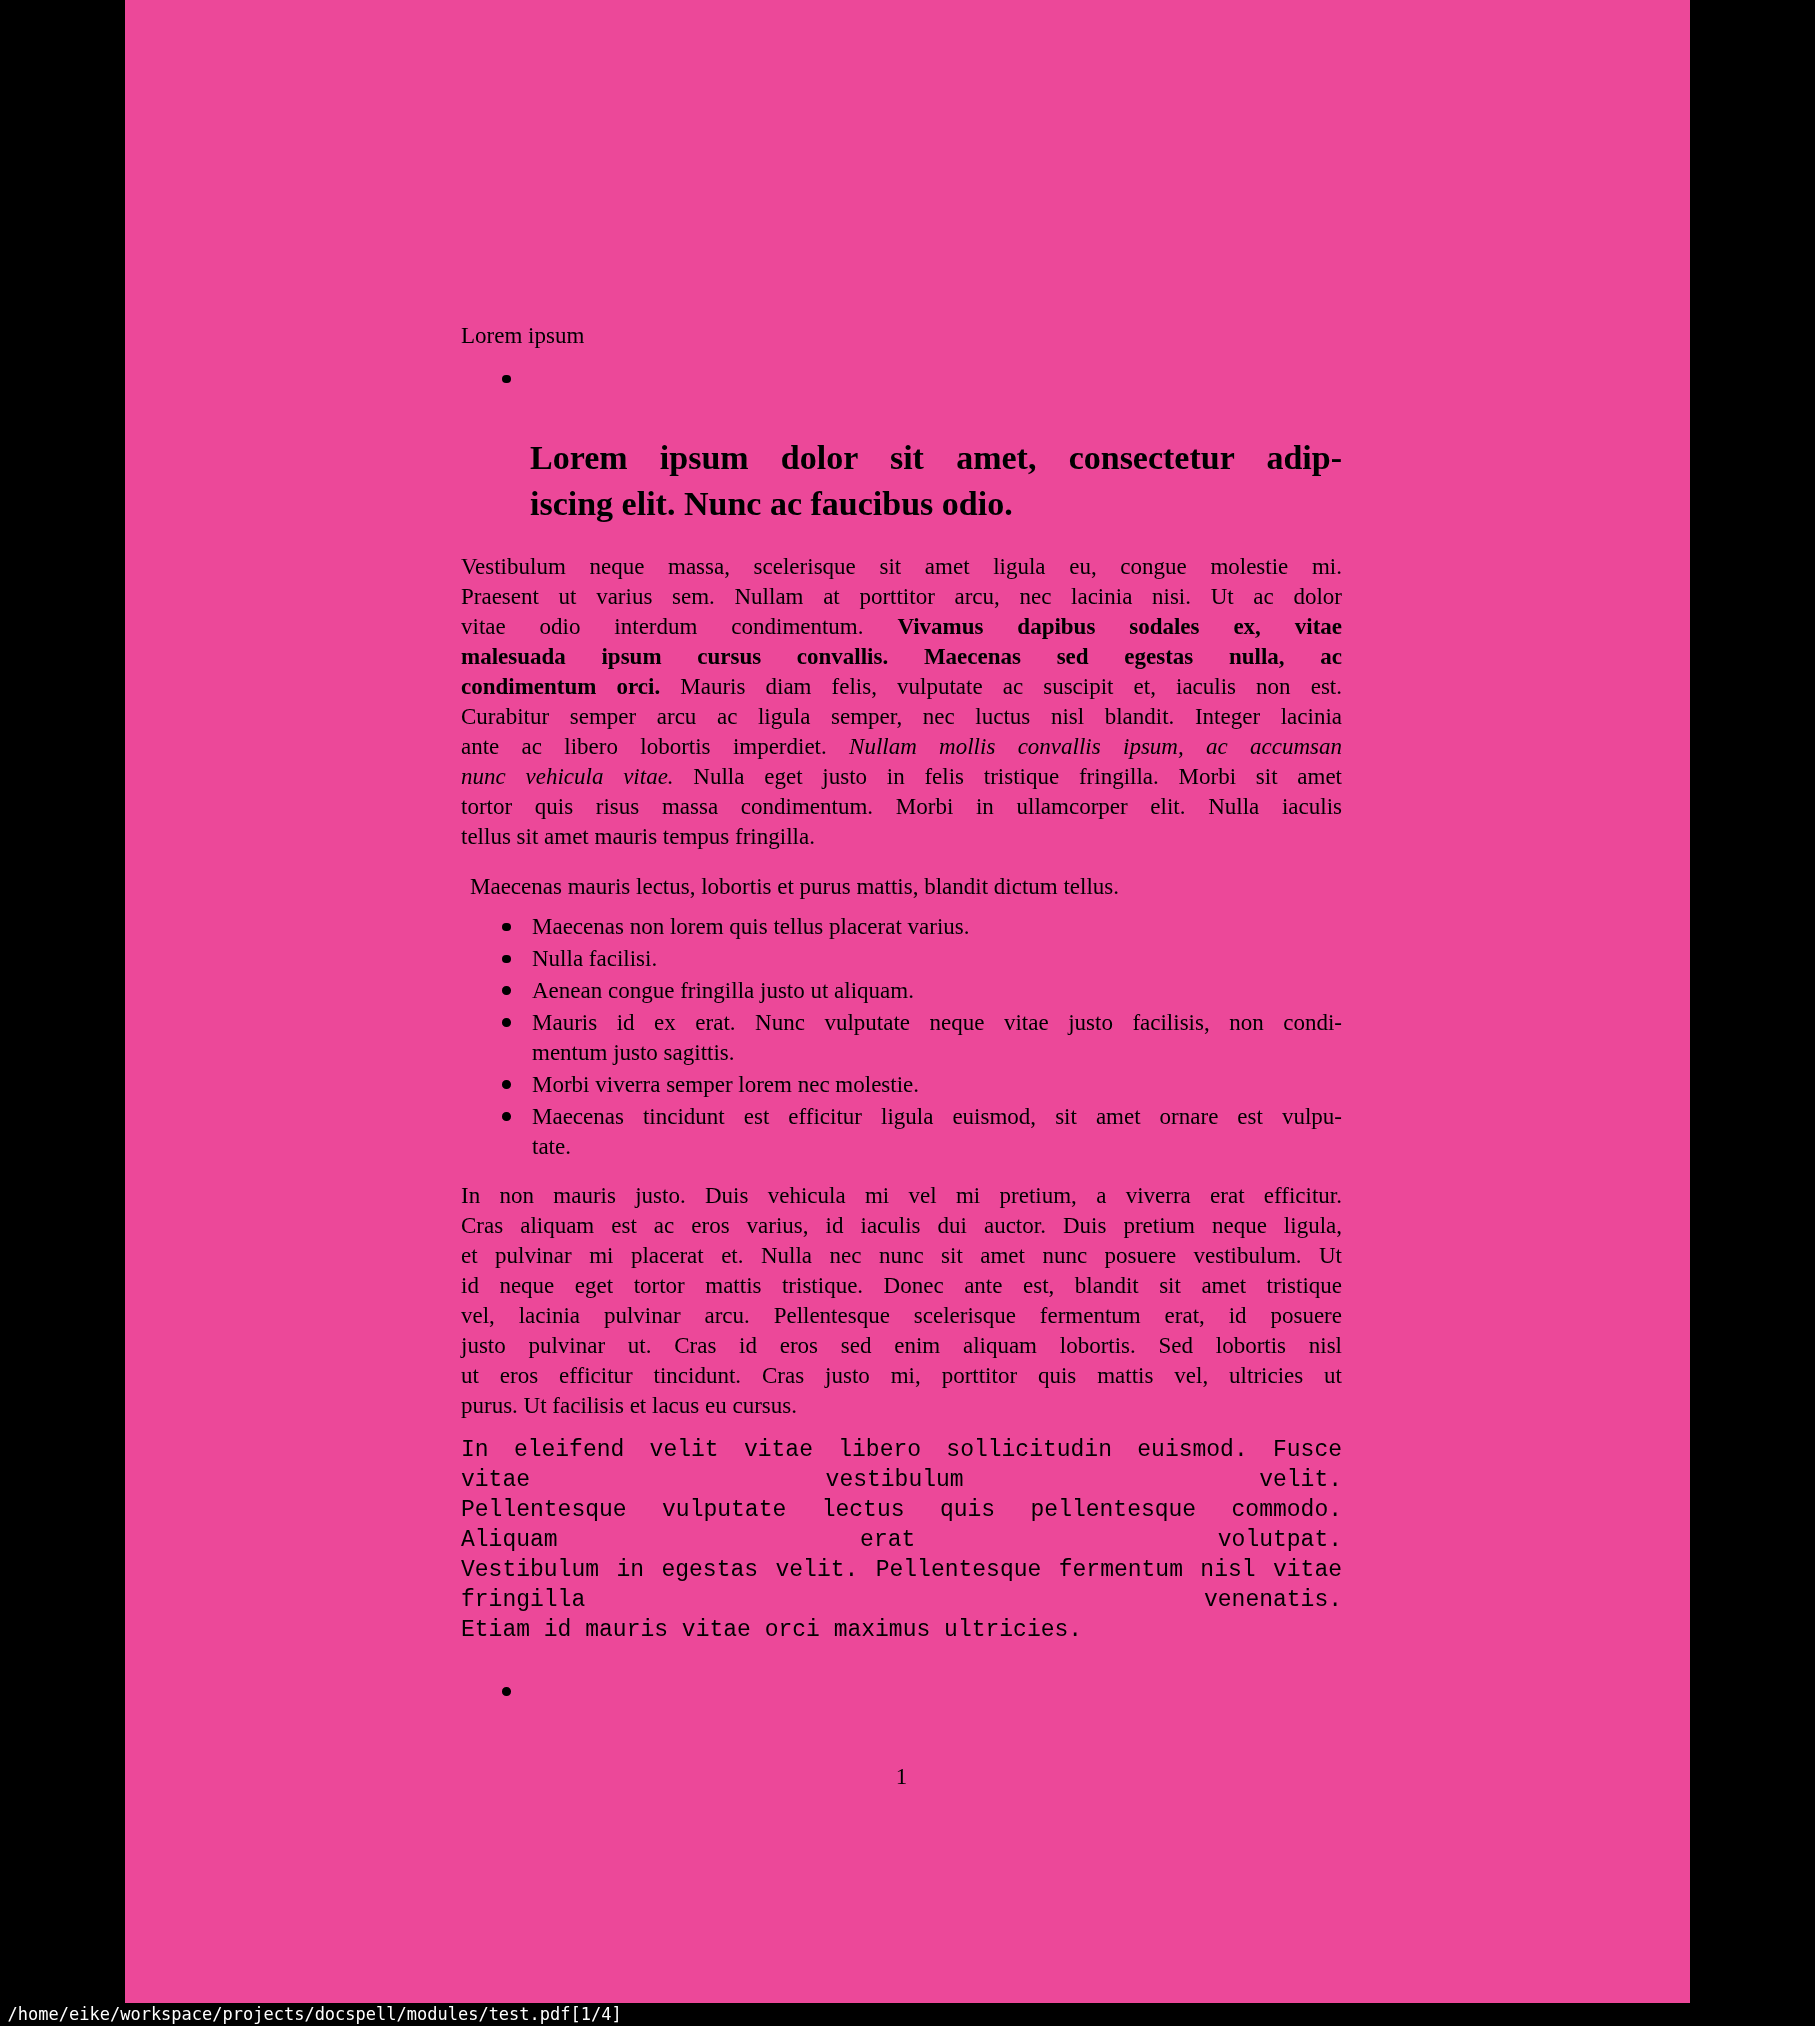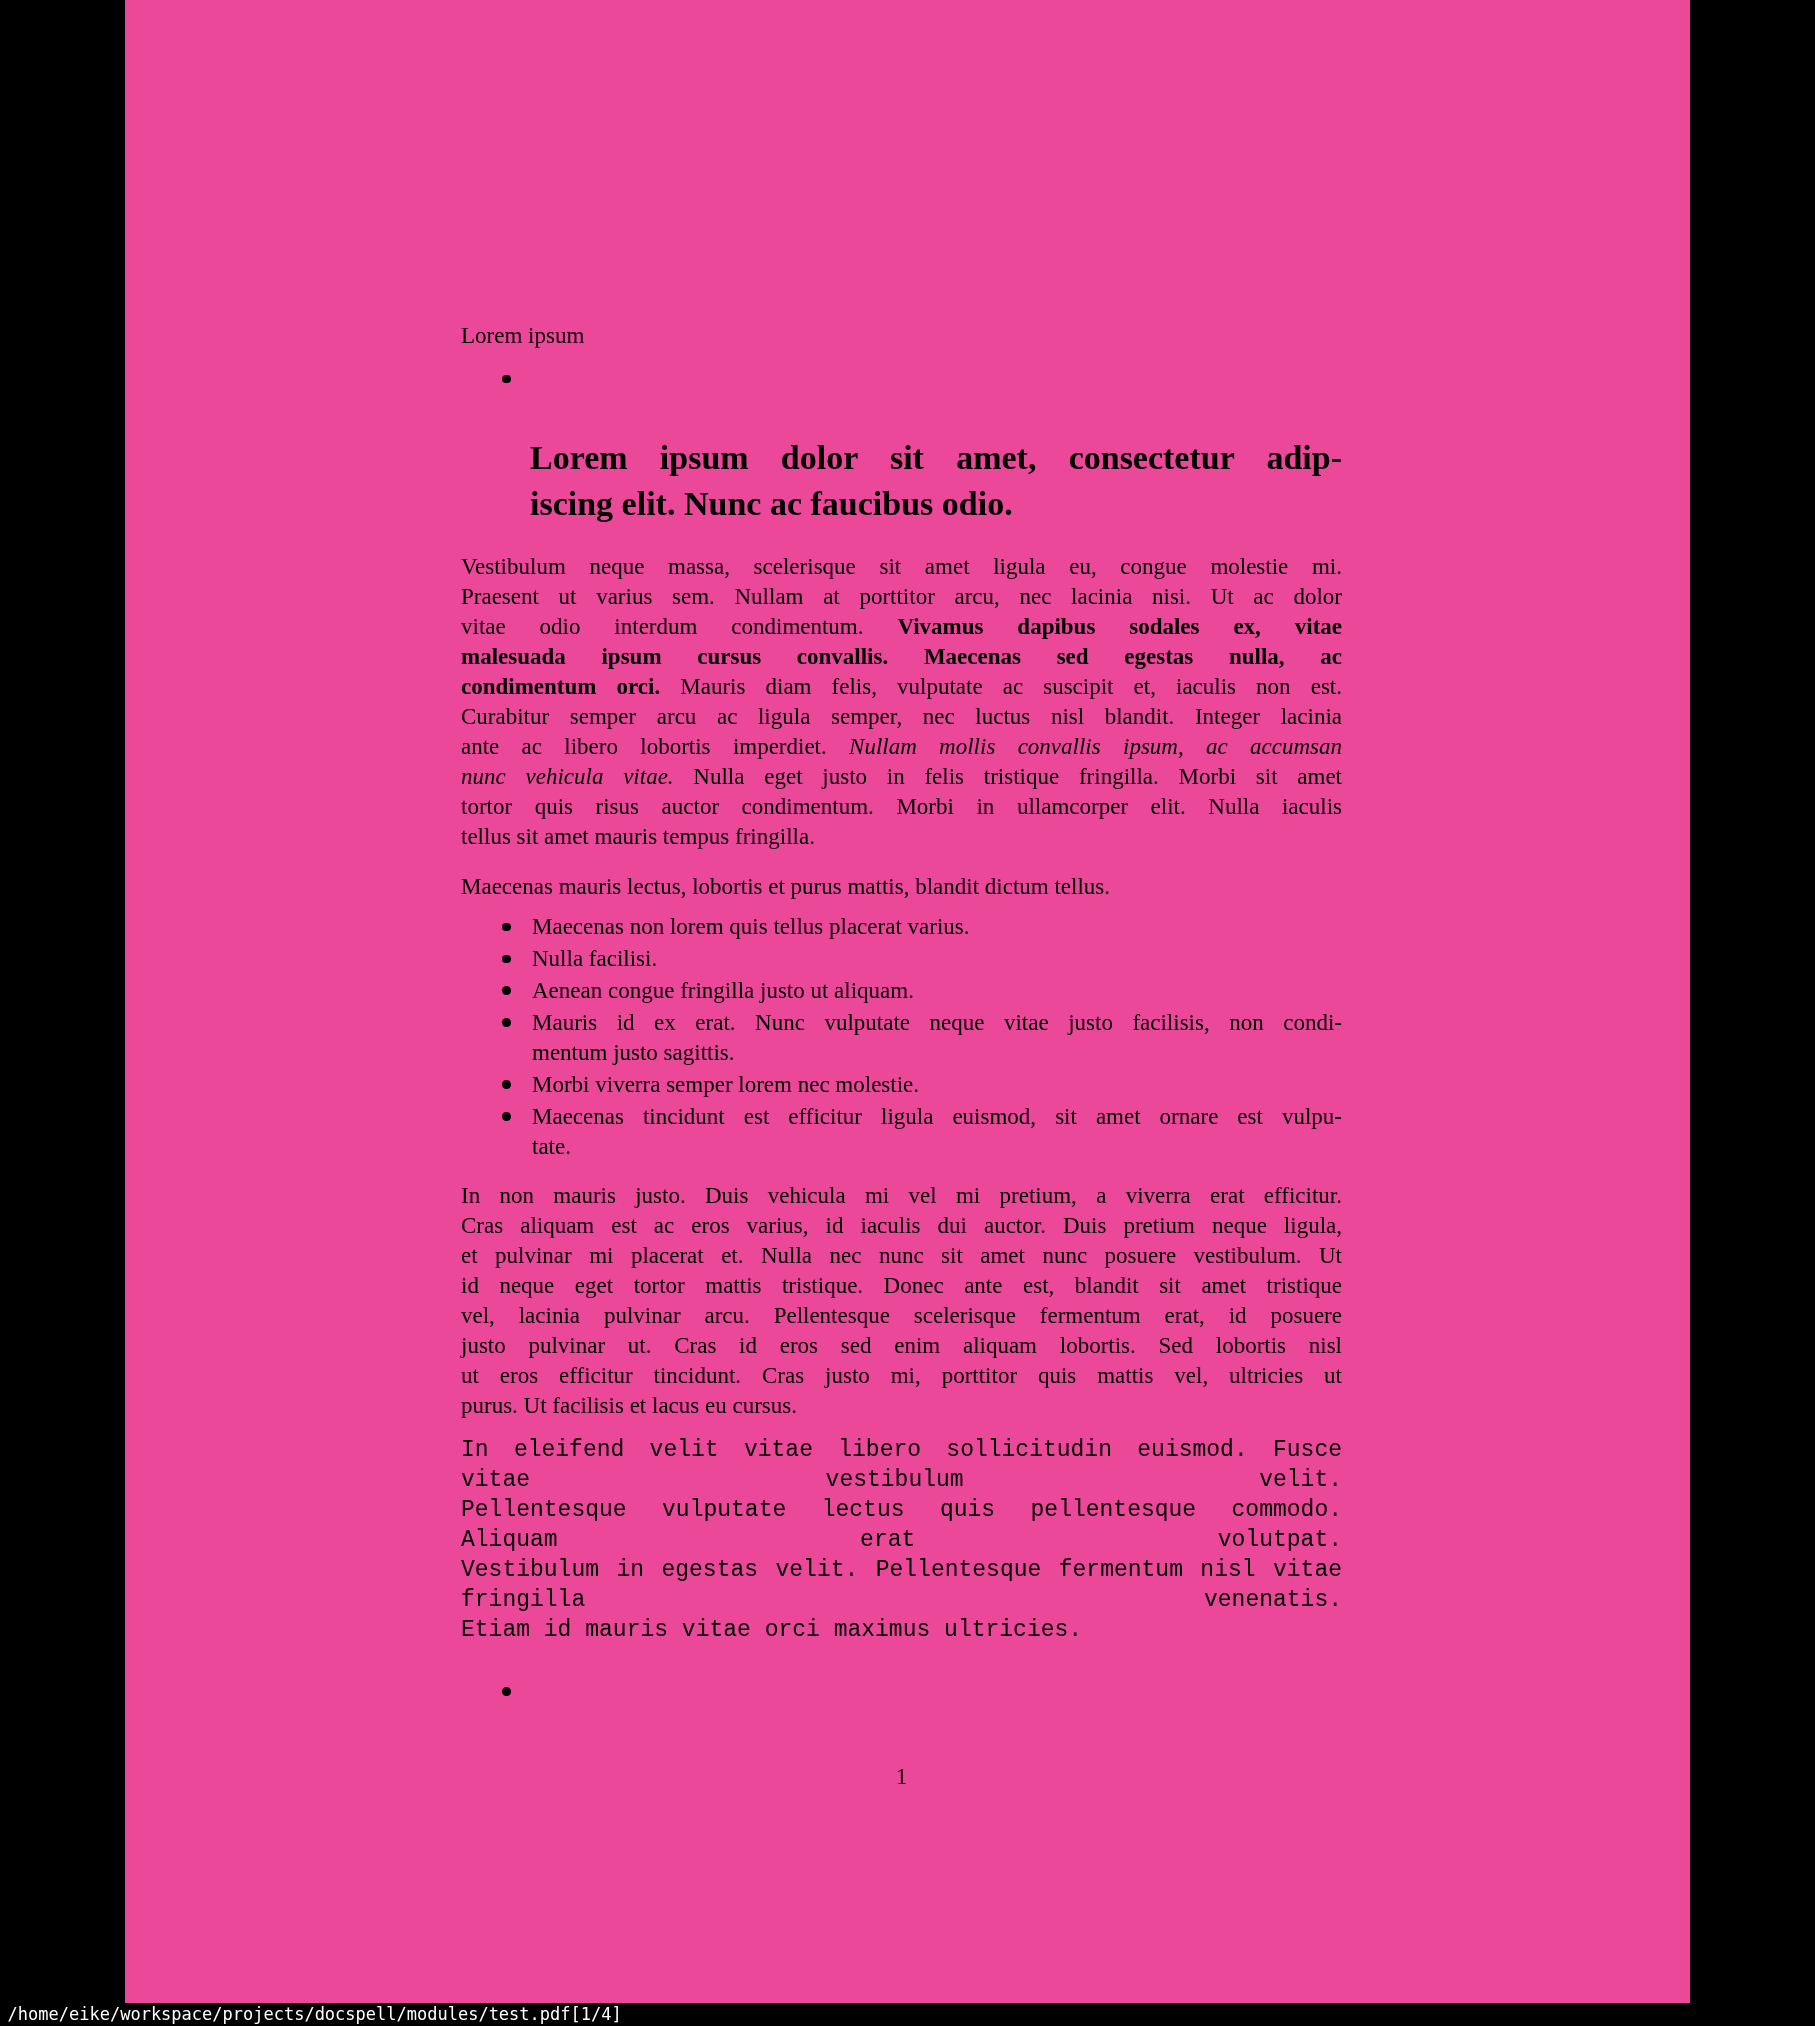--- a/index.html
+++ b/index.html
@@ -37,21 +37,21 @@
   .bullet-item{position:relative;}
   .bullet-item .itext{margin-left:71px;}
   .block.bullet-empty{position:relative;height:30px;}
   .block.bullet-empty .dot{top:11.4px;}
   .block.list .bullet-item + .bullet-item{margin-top:1.9px;}
   
   #doc-content > .block:nth-child(1){margin-top:321px;}
   #doc-content > .block:nth-child(2){margin-top:12.3px;}
   #doc-content > .block:nth-child(3){margin-top:42px;}
   #doc-content > .block:nth-child(4){margin-top:24.6px;}
-  #doc-content > .block:nth-child(5){margin-top:20px;}
+  #doc-content > .block:nth-child(5){margin-top:20px;margin-left:9px;}
   #doc-content > .block:nth-child(6){margin-top:10.4px;}
   #doc-content > .block:nth-child(7){margin-top:19px;}
   #doc-content > .block:nth-child(8){margin-top:14px;font-family:Liberation Mono, monospace;}
   #doc-content > .block:nth-child(9){margin-top:31px;}
   .pageno{
     position:absolute;left:336px;top:1762px;width:881px;
     text-align:center;color:#000;
     font-size:23px;line-height:30px;
   }
   .statusbar{
@@ -82,21 +82,21 @@
       </div>
       <div class="block para">
         <div class="line jl"><span class="">Vestibulum neque massa, scelerisque sit amet ligula eu, congue molestie mi.</span></div>
         <div class="line jl"><span class="">Praesent ut varius sem. Nullam at porttitor arcu, nec lacinia nisi. Ut ac dolor</span></div>
         <div class="line jl"><span class="">vitae odio interdum condimentum. </span><span class="b">Vivamus dapibus sodales ex, vitae</span></div>
         <div class="line jl"><span class="b">malesuada ipsum cursus convallis. Maecenas sed egestas nulla, ac</span></div>
         <div class="line jl"><span class="b">condimentum orci. </span><span class="">Mauris diam felis, vulputate ac suscipit et, iaculis non est.</span></div>
         <div class="line jl"><span class="">Curabitur semper arcu ac ligula semper, nec luctus nisl blandit. Integer lacinia</span></div>
         <div class="line jl"><span class="">ante ac libero lobortis imperdiet. </span><span class="i">Nullam mollis convallis ipsum, ac accumsan</span></div>
         <div class="line jl"><span class="i">nunc vehicula vitae.</span><span class=""> Nulla eget justo in felis tristique fringilla. Morbi sit amet</span></div>
-        <div class="line jl"><span class="">tortor quis risus auctor condimentum. Morbi in ullamcorper elit. Nulla iaculis</span></div>
+        <div class="line jl"><span class="">tortor quis risus massa condimentum. Morbi in ullamcorper elit. Nulla iaculis</span></div>
         <div class="line"><span class="">tellus sit amet mauris tempus fringilla.</span></div>
       </div>
       <div class="block para">
         <div class="line"><span class="">Maecenas mauris lectus, lobortis et purus mattis, blandit dictum tellus.</span></div>
       </div>
       <div class="block list">
         <div class="bullet-item">
           <span class="dot"></span>
           <div class="itext">
             <div class="line"><span class="">Maecenas non lorem quis tellus placerat varius.</span></div>

